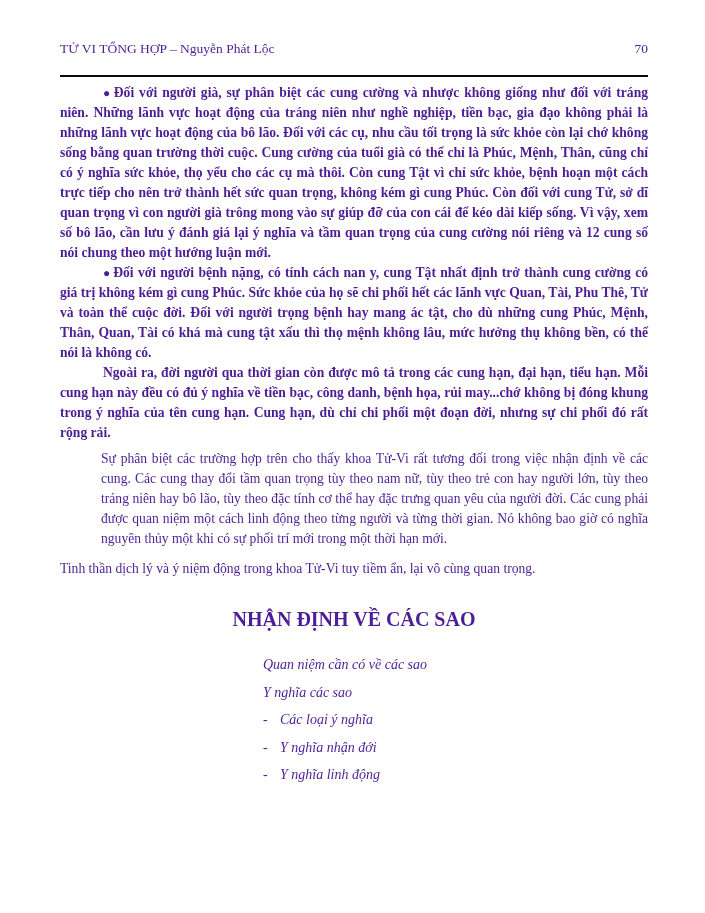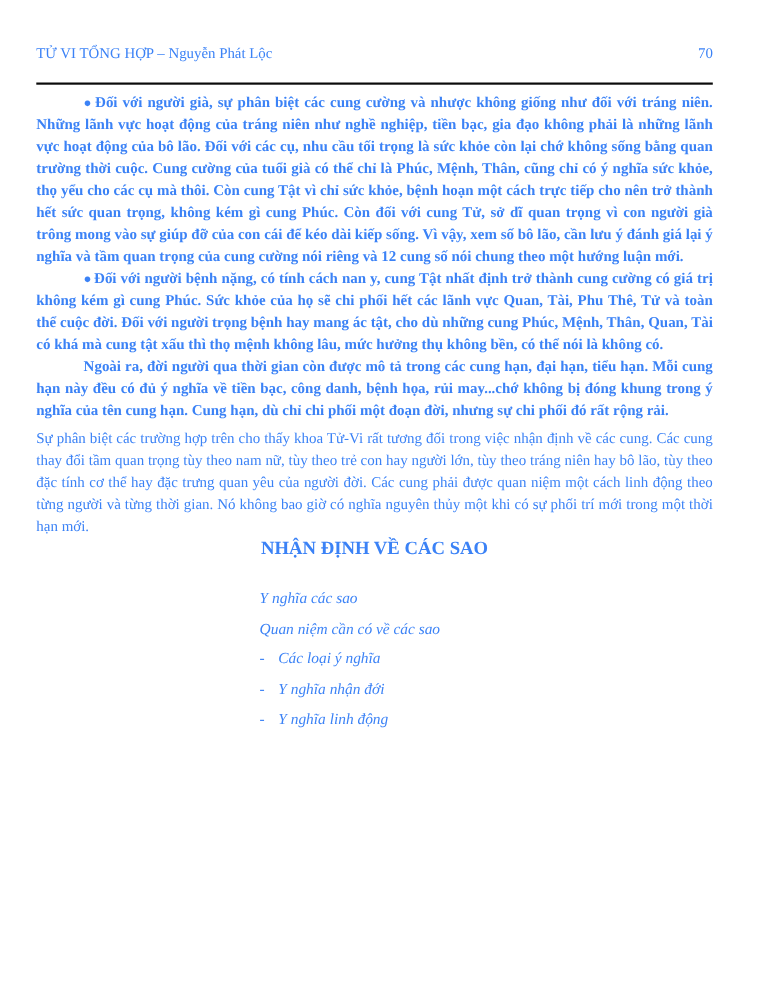--- a/index.html
+++ b/index.html
@@ -5,24 +5,24 @@
   html, body {
     margin: 0;
     padding: 0;
     background: #ffffff;
   }
   .page {
     position: relative;
     width: 705px;
     height: 890px;
     background: #ffffff;
-    color: #3b82f6;
+    color: #4c1d95;
     font-family: "Liberation Serif", "DejaVu Serif", serif;
     box-sizing: border-box;
-    padding: 40px 57px 0 33px;
+    padding: 40px 57px 0 60px;
     overflow: hidden;
   }
   .page-header {
     display: flex;
     justify-content: space-between;
     align-items: baseline;
     font-size: 13.5px;
     line-height: 17px;
   }
   .header-rule {
@@ -37,38 +37,39 @@
     text-align: justify;
   }
   p.para {
     margin: 0;
     padding: 0;
   }
   p.para.first-indent {
     text-indent: 43px;
     font-weight: bold;
   }
-  p.para.gap-sm { margin-top: 6px; }
+  p.para.gap-sm { margin-top: 6px; margin-left: 41px; }
   p.para.gap-md { margin-top: 10px; }
   .bullet {
     display: inline;
     margin-right: 2px;
     font-size: 12px;
   }
   .chapter-label {
     margin-top: 28px;
     text-align: center;
     font-weight: bold;
     font-size: 14px;
     line-height: 18px;
   }
   .chapter-title {
+    margin-top: 30px;
     text-align: center;
     font-weight: bold;
-    font-size: 17px;
+    font-size: 20px;
     line-height: 20px;
   }
   .outline {
     margin-top: 28px;
     margin-left: 203px;
     font-style: italic;
     font-size: 14px;
   }
   .outline-item {
     display: flex;
@@ -100,36 +101,37 @@
 
 
     <p class="para first-indent"><span class="bullet">●</span><span>Đối với người già, sự phân biệt các cung cường và nhược không giống như đối với tráng niên.  Những lãnh vực hoạt động của tráng niên như nghề nghiệp, tiền bạc, gia đạo không phải là những lãnh vực hoạt động của bô lão.  Đối với các cụ, nhu cầu tối trọng là sức khỏe còn lại chớ không sống bằng quan trường thời cuộc.  Cung cường của tuổi già có thể chỉ là Phúc, Mệnh, Thân, cũng chỉ có ý nghĩa sức khỏe, thọ yểu cho các cụ mà thôi.  Còn cung Tật vì chỉ sức khỏe, bệnh hoạn một cách trực tiếp cho nên trở thành hết sức quan trọng, không kém gì cung Phúc.  Còn đối với cung Tử, sở dĩ quan trọng vì con người già trông mong vào sự giúp đỡ của con cái để kéo dài kiếp sống.  Vì vậy, xem số bô lão, cần lưu ý đánh giá lại ý nghĩa và tầm quan trọng của cung cường nói riêng và 12 cung số nói chung theo một hướng luận mới.</span></p>
 
     <p class="para first-indent"><span class="bullet">●</span><span>Đối với người bệnh nặng, có tính cách nan y, cung Tật nhất định trở thành cung cường có giá trị không kém gì cung Phúc.  Sức khỏe của họ sẽ chi phối hết các lãnh vực Quan, Tài, Phu Thê, Tử và toàn thể cuộc đời.  Đối với người trọng bệnh hay mang ác tật, cho dù những cung Phúc, Mệnh,  Thân, Quan, Tài có khá mà cung tật xấu thì thọ mệnh không lâu, mức hưởng thụ không bền, có thể nói là không có.</span></p>
 
     <p class="para first-indent"><span>Ngoài ra, đời người qua thời gian còn được mô tả trong các cung hạn, đại hạn, tiểu hạn. Mỗi cung hạn này đều có đủ ý nghĩa về tiền bạc, công danh, bệnh họa, rủi may...chớ không bị đóng khung trong ý nghĩa của tên cung hạn.  Cung hạn, dù chỉ chi phối một đoạn đời, nhưng sự chi phối đó rất rộng rải.</span></p>
 
     <p class="para gap-sm"><span>Sự phân biệt các trường hợp trên cho thấy khoa Tử-Vi rất tương đối trong việc nhận định về các cung.  Các cung thay đổi tầm quan trọng tùy theo nam nữ, tùy theo trẻ con hay người lớn, tùy theo tráng niên hay bô lão, tùy theo đặc tính cơ thể hay đặc trưng quan yêu của người đời.  Các cung phải được quan niệm một cách linh động theo từng người và từng thời gian.  Nó không bao giờ có nghĩa nguyên thủy một khi có sự phối trí mới trong một thời hạn mới.</span></p>
 
+    <p class="para gap-md"><span>Tinh thần dịch lý và ý niệm động trong khoa Tử-Vi tuy tiềm ẩn, lại vô cùng quan trọng.</span></p>
 
   </div>
 
 
   <div class="chapter-title">NHẬN ĐỊNH VỀ CÁC SAO</div>
 
   <div class="outline">
 
     <div class="outline-item no-marker">
       <span class="outline-marker"></span>
-      <span>Y nghĩa các sao</span>
+      <span>Quan niệm cần có về các sao</span>
     </div>
 
     <div class="outline-item no-marker">
       <span class="outline-marker"></span>
-      <span>Quan niệm cần có về các sao</span>
+      <span>Y nghĩa các sao</span>
     </div>
 
     <div class="outline-item">
       <span class="outline-marker">-</span>
       <span>Các loại ý nghĩa</span>
     </div>
 
     <div class="outline-item">
       <span class="outline-marker">-</span>
       <span>Y nghĩa nhận đới</span>

